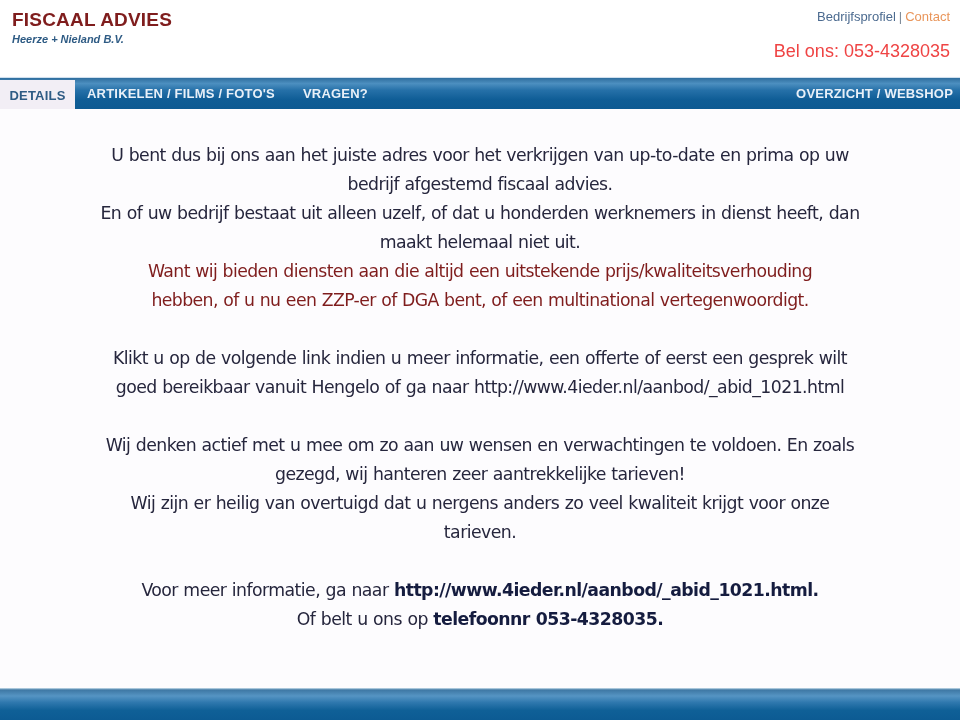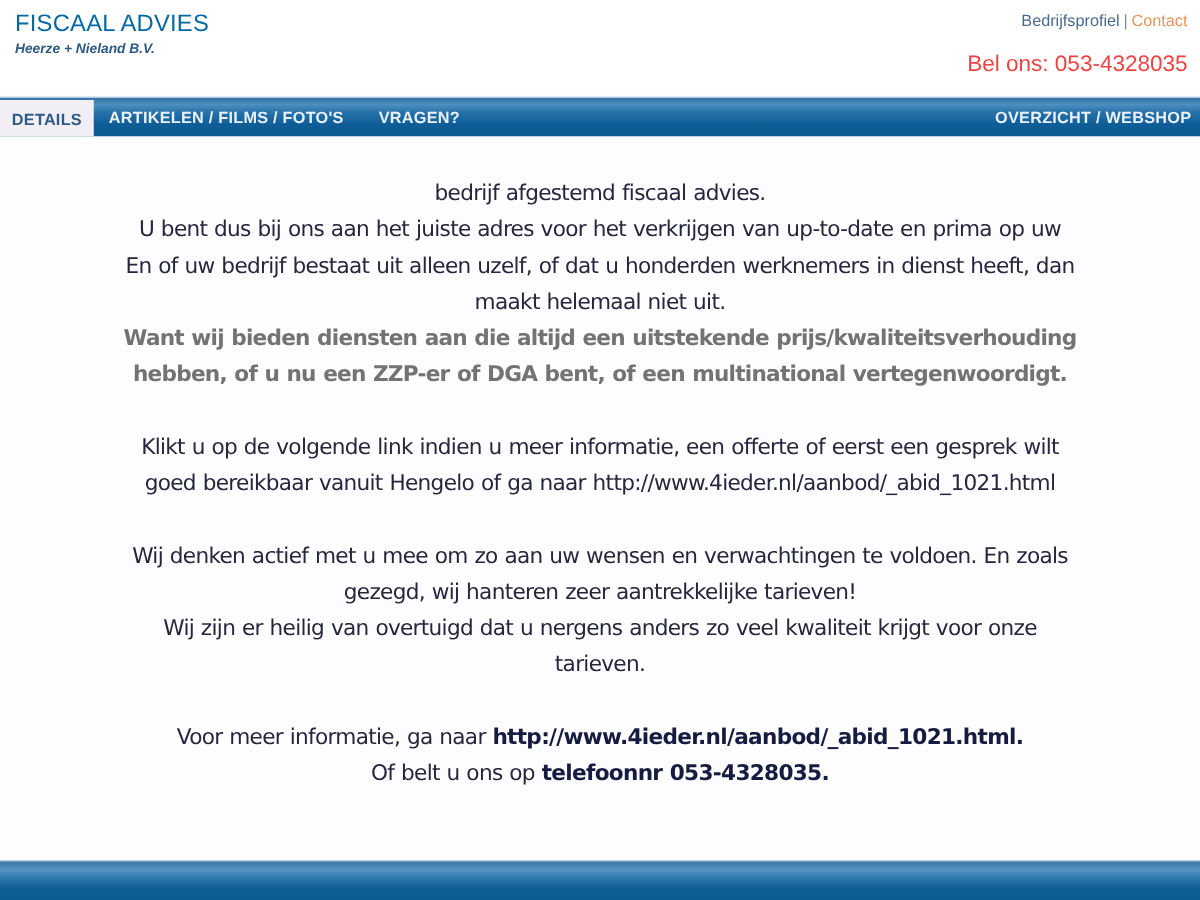--- a/index.html
+++ b/index.html
@@ -17,23 +17,23 @@
     .header {
       position: absolute;
       left: 0; top: 0;
       width: 960px; height: 76px;
       background: #ffffff;
     }
     .logo-title {
       position: absolute;
       left: 12px; top: 9px;
       font-family: "Liberation Sans", sans-serif;
-      font-weight: normal;
+      font-weight: bold;
       font-size: 19px;
-      color: #0369a1;
+      color: #7f1d1d;
       letter-spacing: 0.2px;
     }
     .logo-sub {
       position: absolute;
       left: 12px; top: 33px;
       font-family: "Liberation Sans", sans-serif;
       font-weight: bold;
       font-style: italic;
       font-size: 11px;
       color: #2e5b84;
@@ -93,22 +93,22 @@
       font-size: 17.3px;
       line-height: 29px;
       color: #26263d;
       text-align: center;
       letter-spacing: -0.55px;
       word-spacing: 0.5px;
     }
     .content p { margin: 0; }
     .content .gap { height: 29px; }
     .content .bold {
-      font-weight: bold;
-      color: #737373;
+      font-weight: normal;
+      color: #7f1d1d;
       letter-spacing: -0.6px;
     }
     .content .b { font-weight: bold; color: #151c3f; }
     .content a { color: inherit; text-decoration: none; }
 
     .footer-bar {
       position: absolute;
       left: 0; top: 688px;
       width: 960px; height: 32px;
       background: linear-gradient(to bottom, #cfe2ee 0%, #3e78a4 6%, #5594c3 25%, #2f78ae 45%, #0f6097 70%, #0c5b93 100%);
@@ -127,22 +127,22 @@
 </div>
 
 <div class="navbar">
   <div class="nav-item active">DETAILS</div>
   <div class="nav-item i1">ARTIKELEN / FILMS / FOTO'S</div>
   <div class="nav-item i2">VRAGEN?</div>
   <div class="nav-item right">OVERZICHT / WEBSHOP</div>
 </div>
 
 <div class="content">
+  <p>U bent dus bij ons aan het juiste adres voor het verkrijgen van up-to-date en prima op uw</p>
   <p>bedrijf afgestemd fiscaal advies.</p>
-  <p>U bent dus bij ons aan het juiste adres voor het verkrijgen van up-to-date en prima op uw</p>
   <p>En of uw bedrijf bestaat uit alleen uzelf, of dat u honderden  werknemers  in dienst heeft, dan</p>
   <p>maakt helemaal niet uit.</p>
   <p class="bold">Want wij bieden diensten aan die altijd een uitstekende prijs/kwaliteitsverhouding</p>
   <p class="bold">hebben, of u nu een ZZP-er of DGA bent, of een multinational vertegenwoordigt.</p>
   <div class="gap"></div>
 
   <p>Klikt u op de volgende link indien u meer informatie, een offerte of eerst een gesprek wilt</p>
   <p><span>goed bereikbaar vanuit Hengelo of ga naar </span><a>http://www.4ieder.nl/aanbod/_abid_1021.html</a></p>
   <div class="gap"></div>
 

